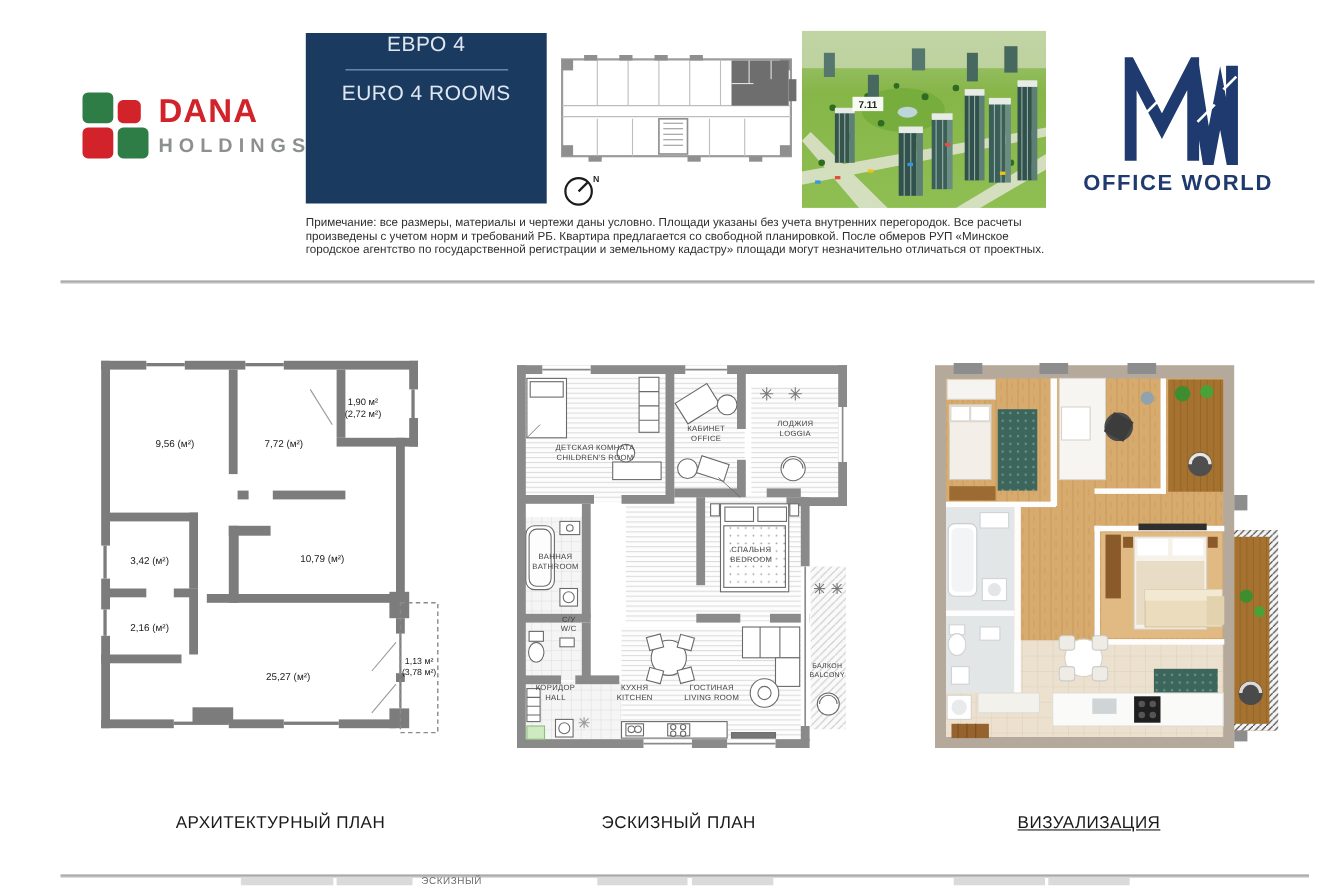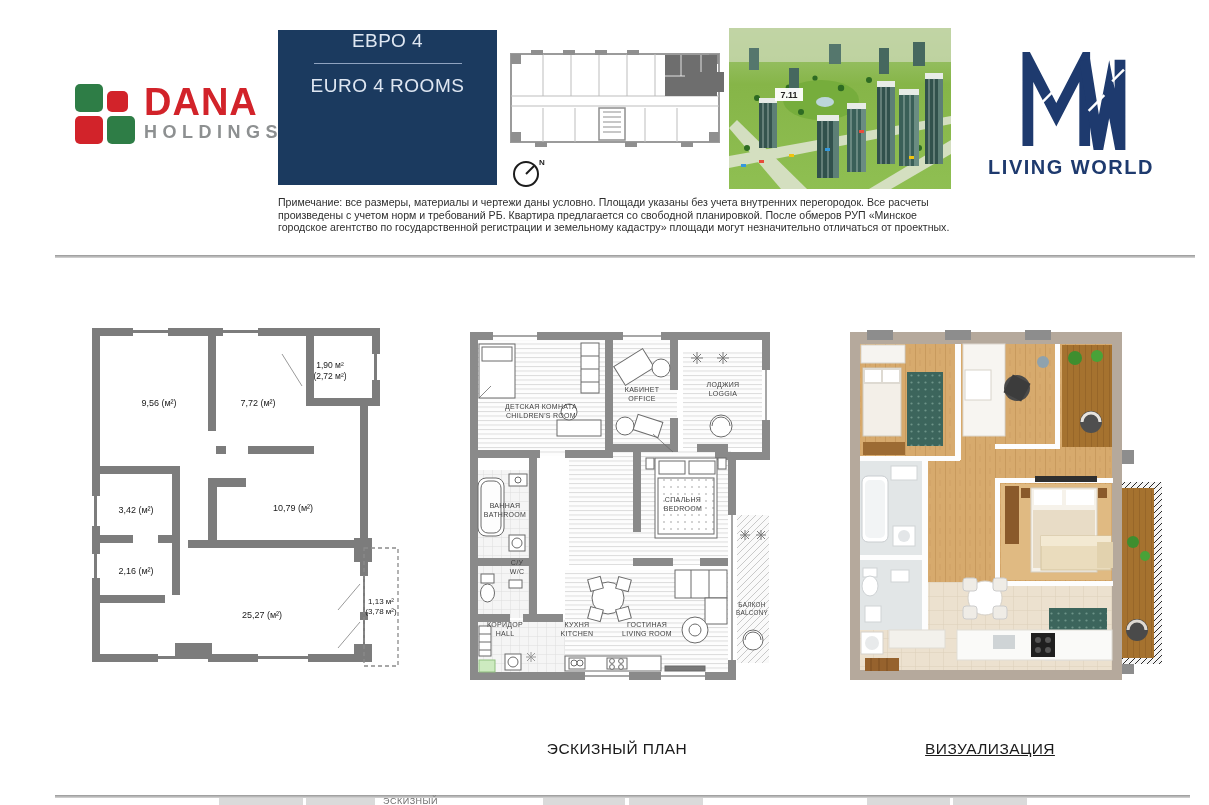--- a/index.html
+++ b/index.html
@@ -9,21 +9,21 @@
 
   
   .dana{left:75px;top:84px;width:200px;height:64px;display:flex;}
   .dana-squares{width:62px;height:62px;position:relative;flex:0 0 auto;}
   .sq{position:absolute;border-radius:5px;}
   .sq.tl{left:0;top:0;width:28px;height:28px;background:#2e7d46;}
   .sq.tr{left:32px;top:7px;width:21px;height:21px;background:#d2232a;}
   .sq.bl{left:0;top:32px;width:28px;height:28px;background:#d2232a;}
   .sq.br{left:32px;top:32px;width:28px;height:28px;background:#2e7d46;}
   .dana-text{margin-left:7px;display:flex;flex-direction:column;justify-content:flex-start;}
-  .dana-name{font-size:38px;font-weight:bold;color:#d2232a;letter-spacing:1px;line-height:36px;}
+  .dana-name{font-size:30px;font-weight:bold;color:#d2232a;letter-spacing:1px;line-height:36px;}
   .dana-sub{font-size:18px;font-weight:bold;color:#8d9091;letter-spacing:5.5px;margin-top:2px;}
 
   .navybox{left:278px;top:30px;width:219px;height:155px;background:#1b3a5f;
            display:flex;flex-direction:column;align-items:center;justify-content:flex-start;}
   .navybox .t{color:#dfe7f2;font-size:19px;letter-spacing:0.5px;}
   .navybox .sep{width:148px;height:1px;background:#8fa3c0;margin:11px 0;}
 
   .schematic{left:505px;top:46px;width:220px;height:108px;}
   .compass{left:511px;top:153px;width:40px;height:40px;}
 
@@ -238,21 +238,21 @@
       <g stroke="#1e3a6e" stroke-width="11" fill="none" stroke-miterlimit="20">
         <polyline points="16,96 16,8 45,64 74,8 74,96"></polyline>
         <polyline points="74,8 88,96 99,38 110,96 110,8"></polyline>
       </g>
       <g stroke="#fff" stroke-width="2.5">
         <line x1="28" y1="54" x2="44" y2="38"></line>
         <line x1="78" y1="60" x2="94" y2="44"></line>
         <line x1="102" y1="30" x2="114" y2="18"></line>
       </g>
     </svg>
-    <div class="mw-name">LIVING WORLD</div>
+    <div class="mw-name">OFFICE WORLD</div>
   </div>
 
   <div class="abs disclaimer">
     <div>Примечание: все размеры, материалы и чертежи даны условно. Площади указаны без учета внутренних перегородок. Все расчеты произведены с учетом норм и требований РБ. Квартира предлагается со свободной планировкой. После обмеров РУП «Минское городское агентство по государственной регистрации и земельному кадастру» площади могут незначительно отличаться от проектных.</div>
   </div>
 
   <div class="abs rule rule1"></div>
 
   <svg class="abs arch" viewBox="0 0 322 346">
     <g fill="#7c7c7c">
@@ -662,20 +662,21 @@
       <rect x="309" y="152" width="8" height="182" fill="url(#rail)"></rect>
       <rect x="277" y="152" width="38" height="6" fill="url(#rail)"></rect>
       <rect x="277" y="328" width="38" height="6" fill="url(#rail)"></rect>
       <circle cx="288" cy="212" r="6" fill="#3e8e2f"></circle>
         <circle cx="300" cy="226" r="5" fill="#49a238"></circle>
       <circle cx="292" cy="300" r="11" fill="#4a4a4a"></circle>
         <path d="M283 300 a9 9 0 0 1 18 0" fill="none" stroke="#ded9d2" stroke-width="3"></path>
     </g>
   </svg>
 
+  <div class="abs plan-label pl-arch">АРХИТЕКТУРНЫЙ ПЛАН</div>
   <div class="abs plan-label pl-sketch">ЭСКИЗНЫЙ ПЛАН</div>
   <div class="abs plan-label pl-viz">ВИЗУАЛИЗАЦИЯ</div>
 
   <div class="abs rule rule2"></div>
 
   <div class="chip" style="left:219px;width:84px;"></div>
   <div class="chip" style="left:306px;width:69px;"></div>
   <div class="abs foot-word">ЭСКИЗНЫЙ</div>
   <div class="chip" style="left:543px;width:82px;"></div>
   <div class="chip" style="left:629px;width:74px;"></div>

